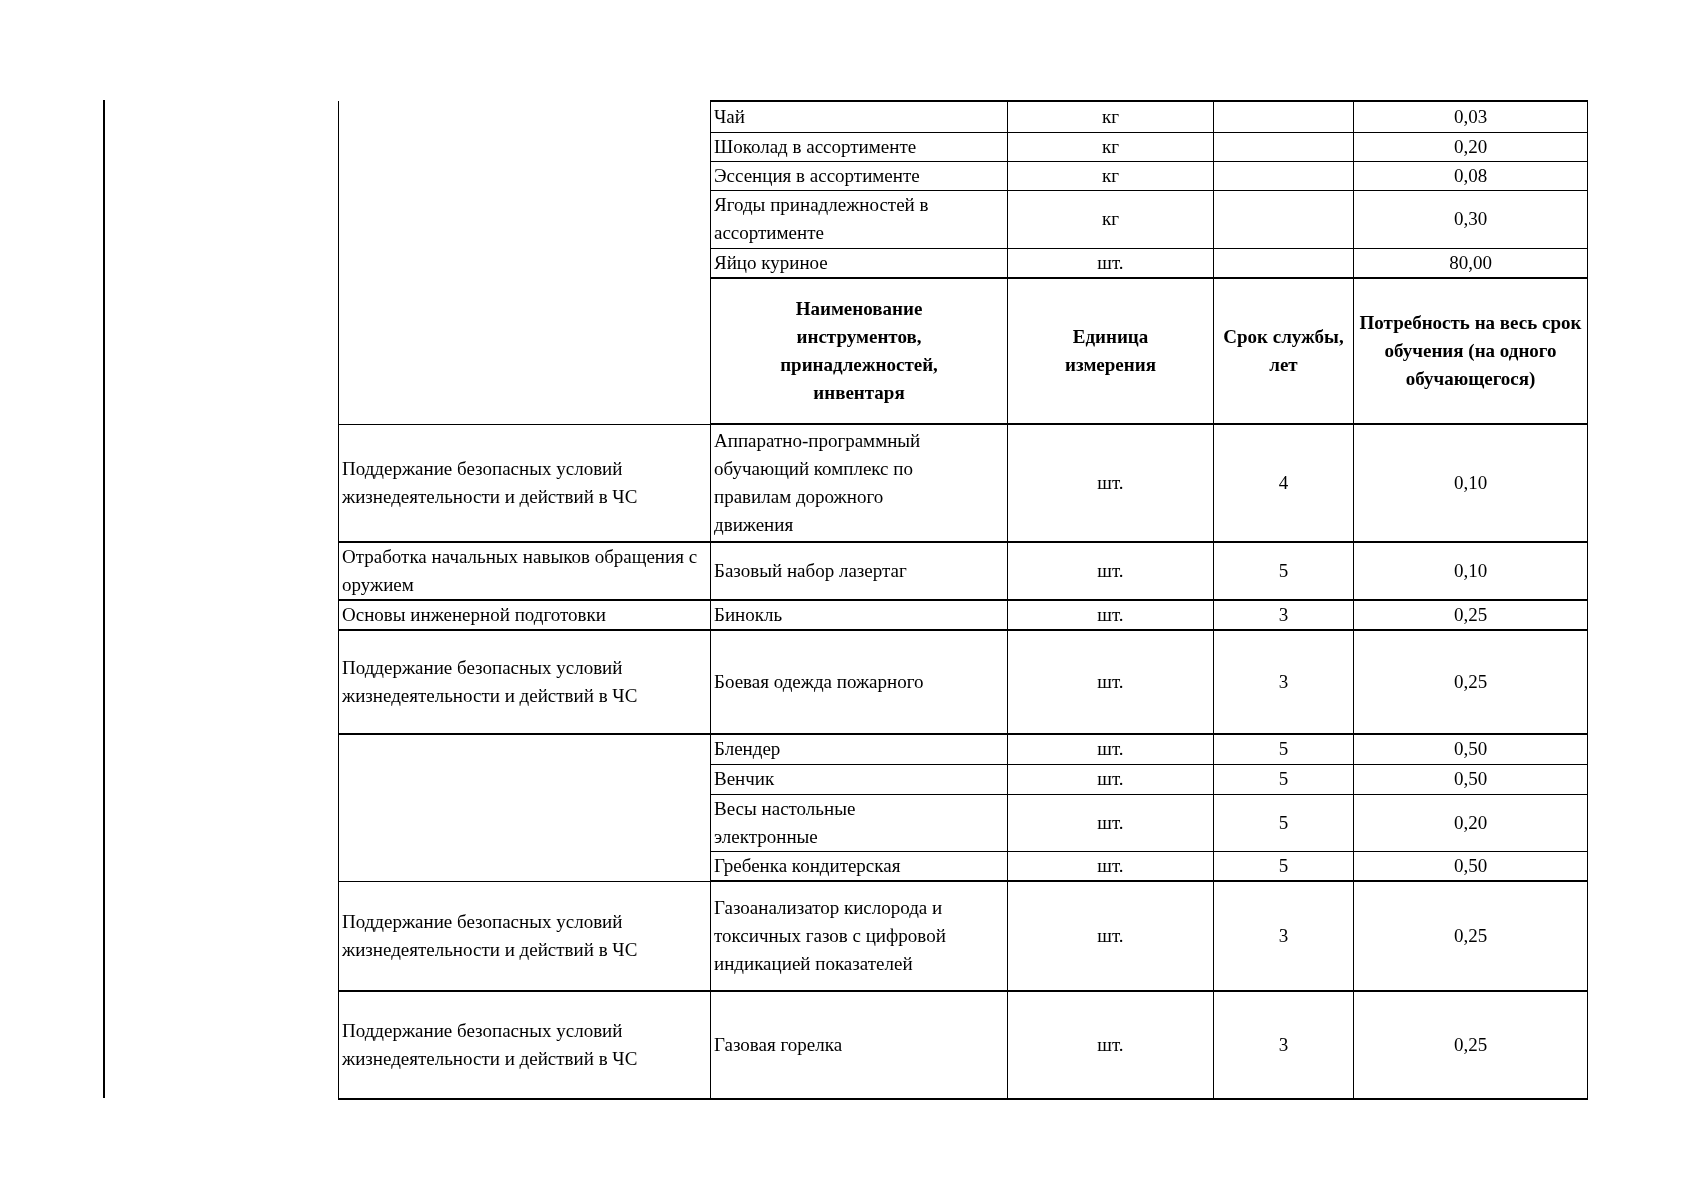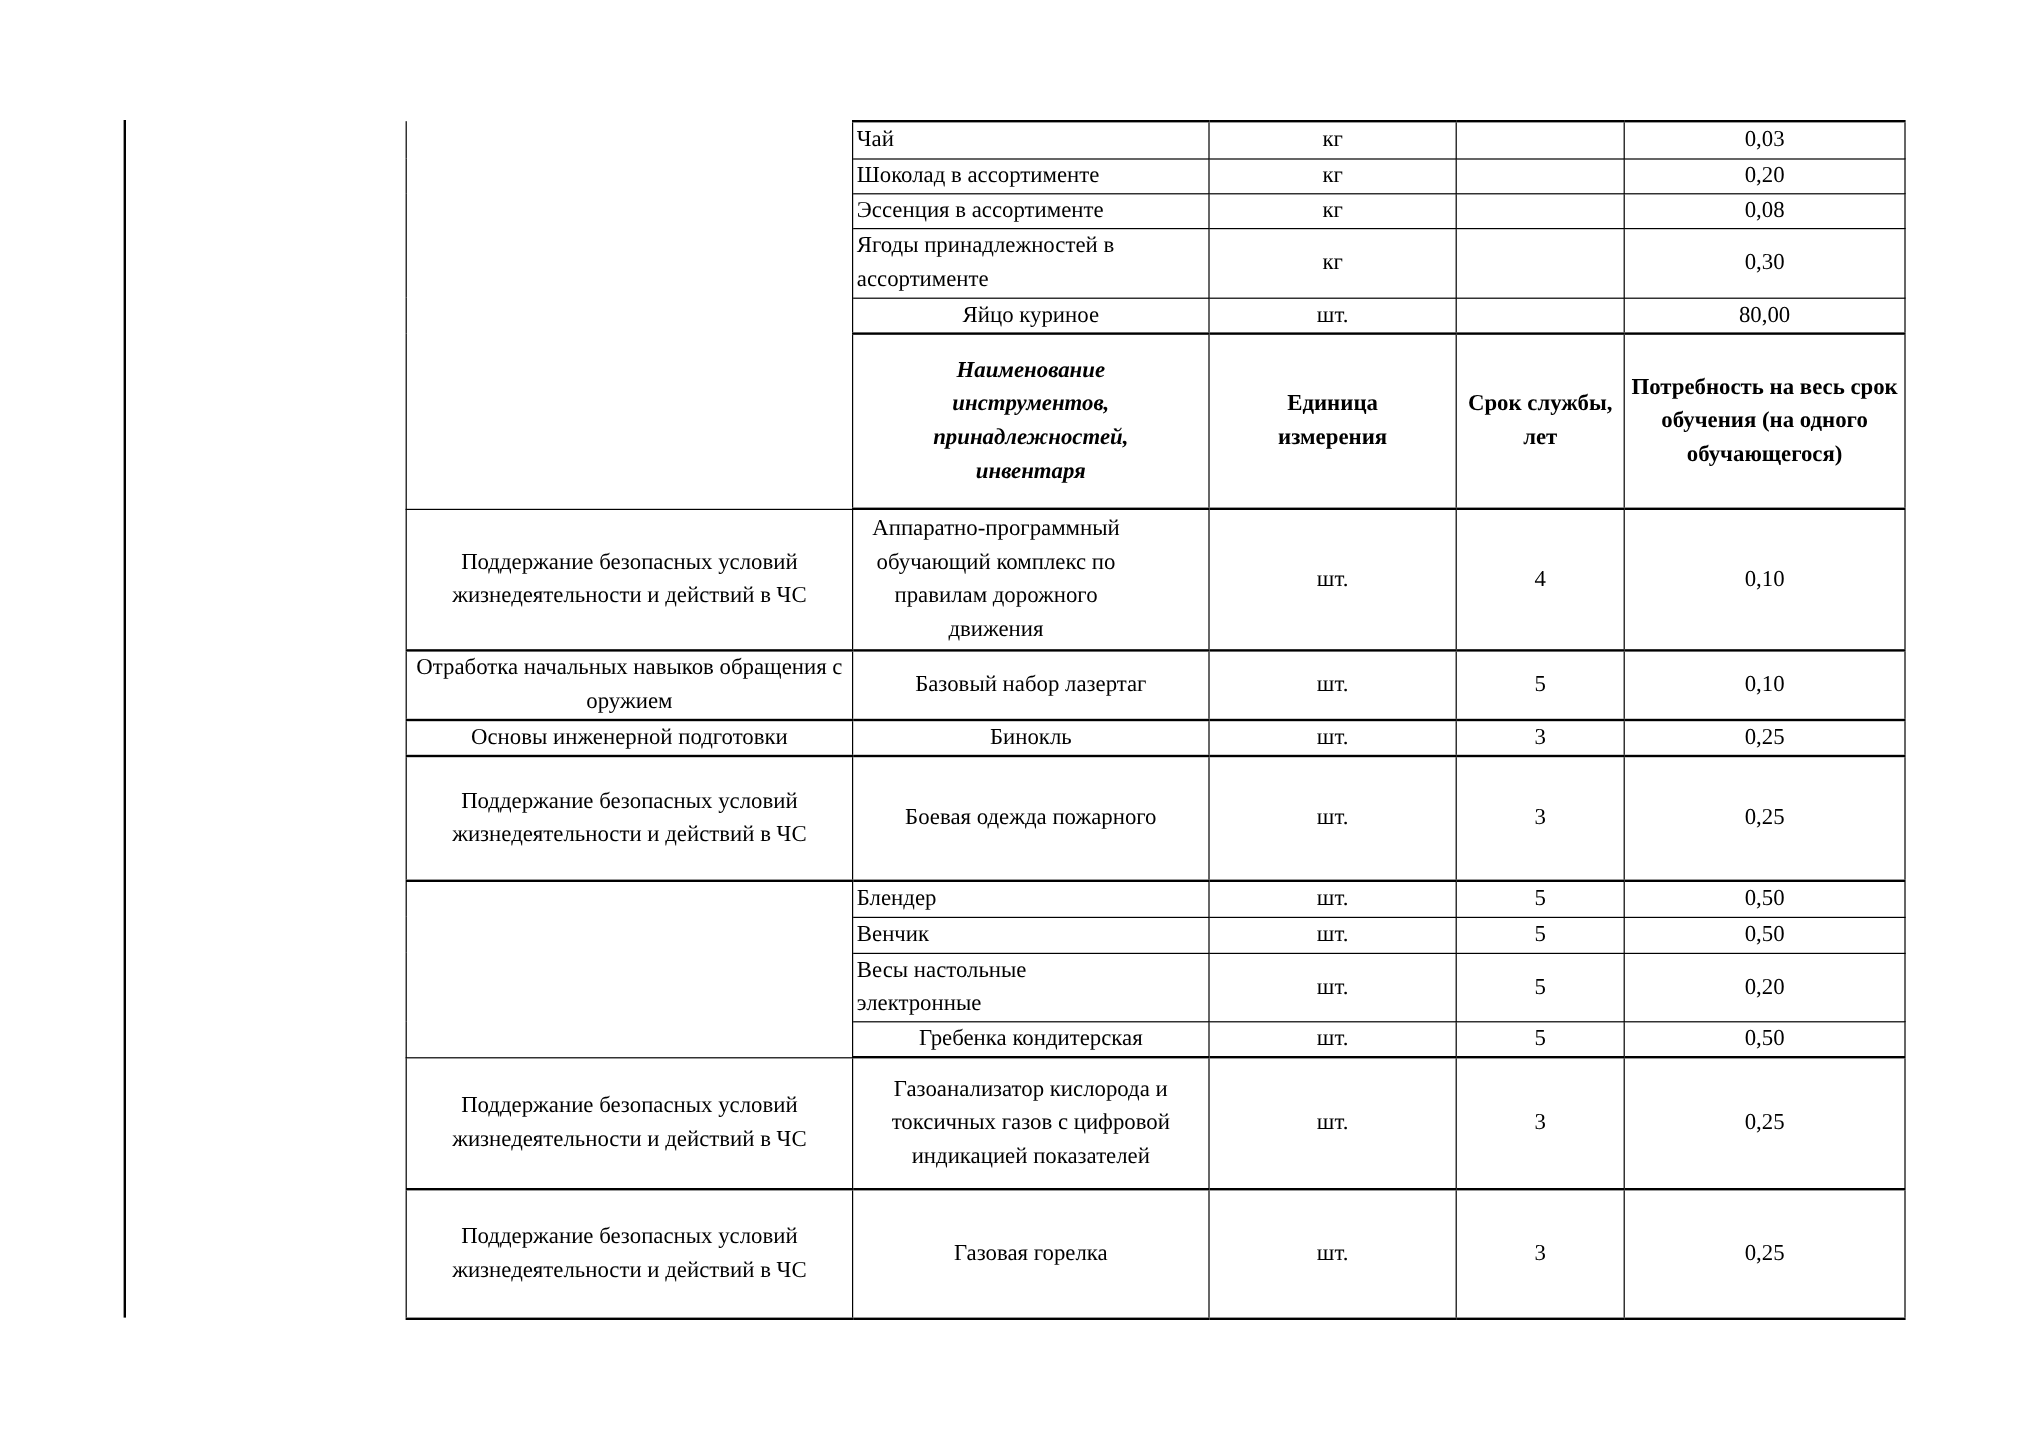--- a/index.html
+++ b/index.html
@@ -41,24 +41,24 @@
     line-height: 28px;
     padding: 0 3px;
     vertical-align: middle;
     overflow: hidden;
     word-wrap: break-word;
   }
   td.cat, td.item { text-align: left; }
   td.ctr { text-align: center; padding: 0; }
   td.vtop { vertical-align: top; }
   td.hdr { font-weight: bold; text-align: center; vertical-align: middle; padding: 0; }
-  tr.thick-bottom td { border-bottom-width: 2px; text-align: center; }
+  tr.thick-bottom td { border-bottom-width: 2px; }
   tr.thick-top td { border-top-width: 2px; }
   td.open-top { border-top: 0 !important; }
-  .w200 { display: block; max-width: 200px; margin: 16px auto; font-style: italic; }
+  .w200 { display: block; max-width: 200px; margin: 16px auto; }
   .w120 { display: block; max-width: 120px; margin: 17px auto; }
   .w132 { display: block; max-width: 132px; margin: 16px auto; }
   .w226 { display: block; max-width: 226px; margin: 0 auto; }
   .w232 { display: block; max-width: 232px; }
   .w180 { display: block; max-width: 180px; }
 </style>
 </head>
 <body>
 
 <div class="page">

